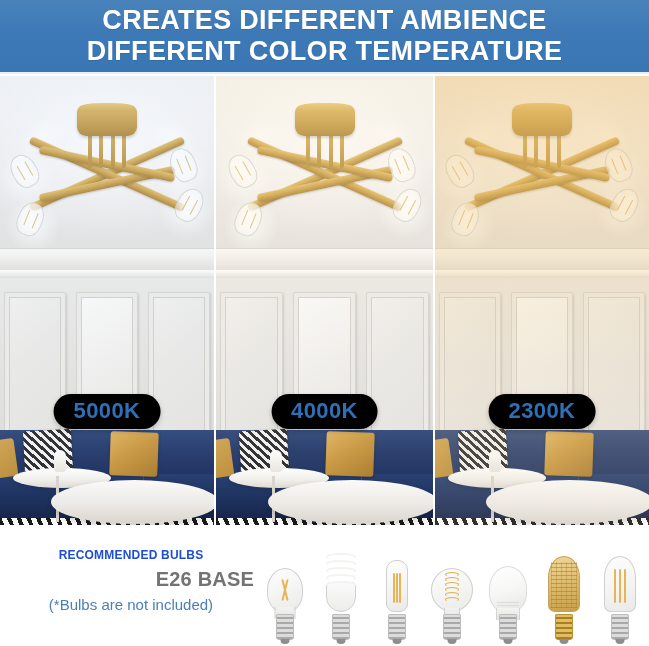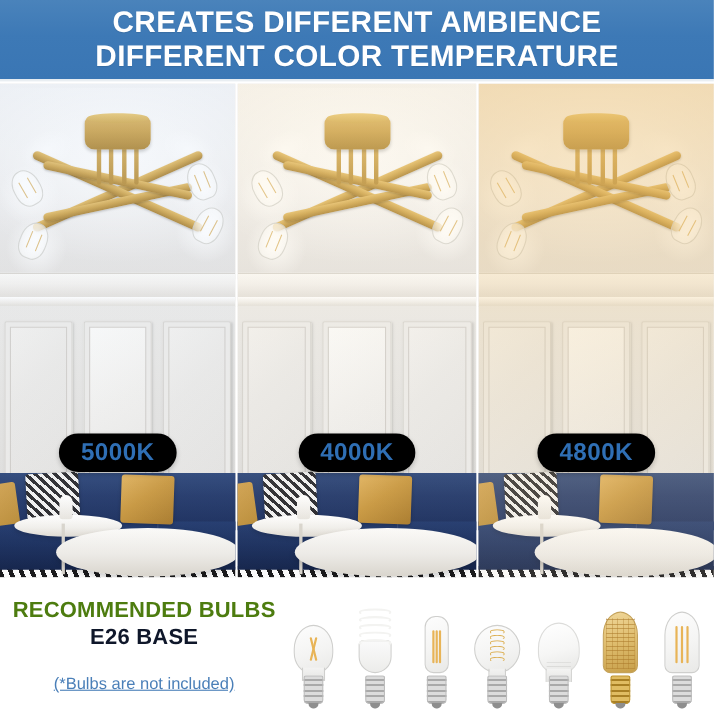--- a/index.html
+++ b/index.html
@@ -141,23 +141,23 @@
   
   .kpill { position:absolute; left:50%; transform:translateX(-50%); top:318px;
         background:#000000; border-radius:22px; padding:5px 20px 6px;
         box-shadow:0 2px 5px rgba(0,0,0,.22); z-index:6; }
   .kpill span { display:block; color:#2f6fb5; font-weight:bold; font-size:22px;
         line-height:24px; letter-spacing:.4px; white-space:nowrap; }
 
   
   .bottom { position:absolute; left:0; top:525px; width:649px; height:121px; background:#ffffff; }
   .rec-text { position:absolute; left:8px; top:18px; width:246px; text-align:center; }
-  .rec-l1 { color:#4d7c0f; font-weight:bold; font-size:20px; line-height:24px; letter-spacing:.2px; white-space:nowrap; }
-  .rec-l2 { color:#0f172a; font-weight:bold; font-size:20px; line-height:24px; letter-spacing:.2px; }
-  .rec-l3 { color:#4a7fb8; font-size:15px; line-height:22px; margin-top:20px;text-decoration:underline; }
+  .rec-l1 { color:#1d4ed8; font-weight:bold; font-size:12px; line-height:24px; letter-spacing:.2px; white-space:nowrap; }
+  .rec-l2 { color:#737373; font-weight:bold; font-size:20px; line-height:24px; letter-spacing:.2px;text-align:right; }
+  .rec-l3 { color:#4a7fb8; font-size:15px; line-height:22px; margin-top:3px; }
 
   .bulbs { position:absolute; left:256px; top:6px; width:393px; height:115px;
            display:flex; align-items:flex-end; justify-content:space-between; padding:0 4px 4px; }
   .bulb { position:relative; width:50px; height:110px; }
   .glass { position:absolute; left:50%; transform:translateX(-50%); bottom:30px;
            border:1px solid #cfcfcd; background:linear-gradient(160deg,#fdfdfd 0%,#f4f4f3 55%,#e9e9e7 100%); }
   .cap { position:absolute; left:50%; transform:translateX(-50%); bottom:2px;
          width:18px; height:26px; border-radius:2px 2px 4px 4px;
          background:repeating-linear-gradient(180deg,#dcdcdc 0 3px,#a9a9a9 3px 5px);
          box-shadow:inset 0 0 0 1px #bcbcbc; }
@@ -386,21 +386,21 @@
         <div class="pillow gold2"></div>
         <div class="pillow hound"></div>
         <div class="pillow gold"></div>
       </div>
       <div class="table-small"></div>
       <div class="table-stem"></div>
       <div class="vase"></div>
       <div class="table-big"></div>
       <div class="tint k2700"></div>
       <div class="kpill">
-        <span>4800K</span>
+        <span>2300K</span>
       </div>
     </div>
 
   </div>
 
   <div class="bottom">
 
     <div class="rec-text">
       <div class="rec-l1">RECOMMENDED BULBS</div>
       <div class="rec-l2">E26 BASE</div>

